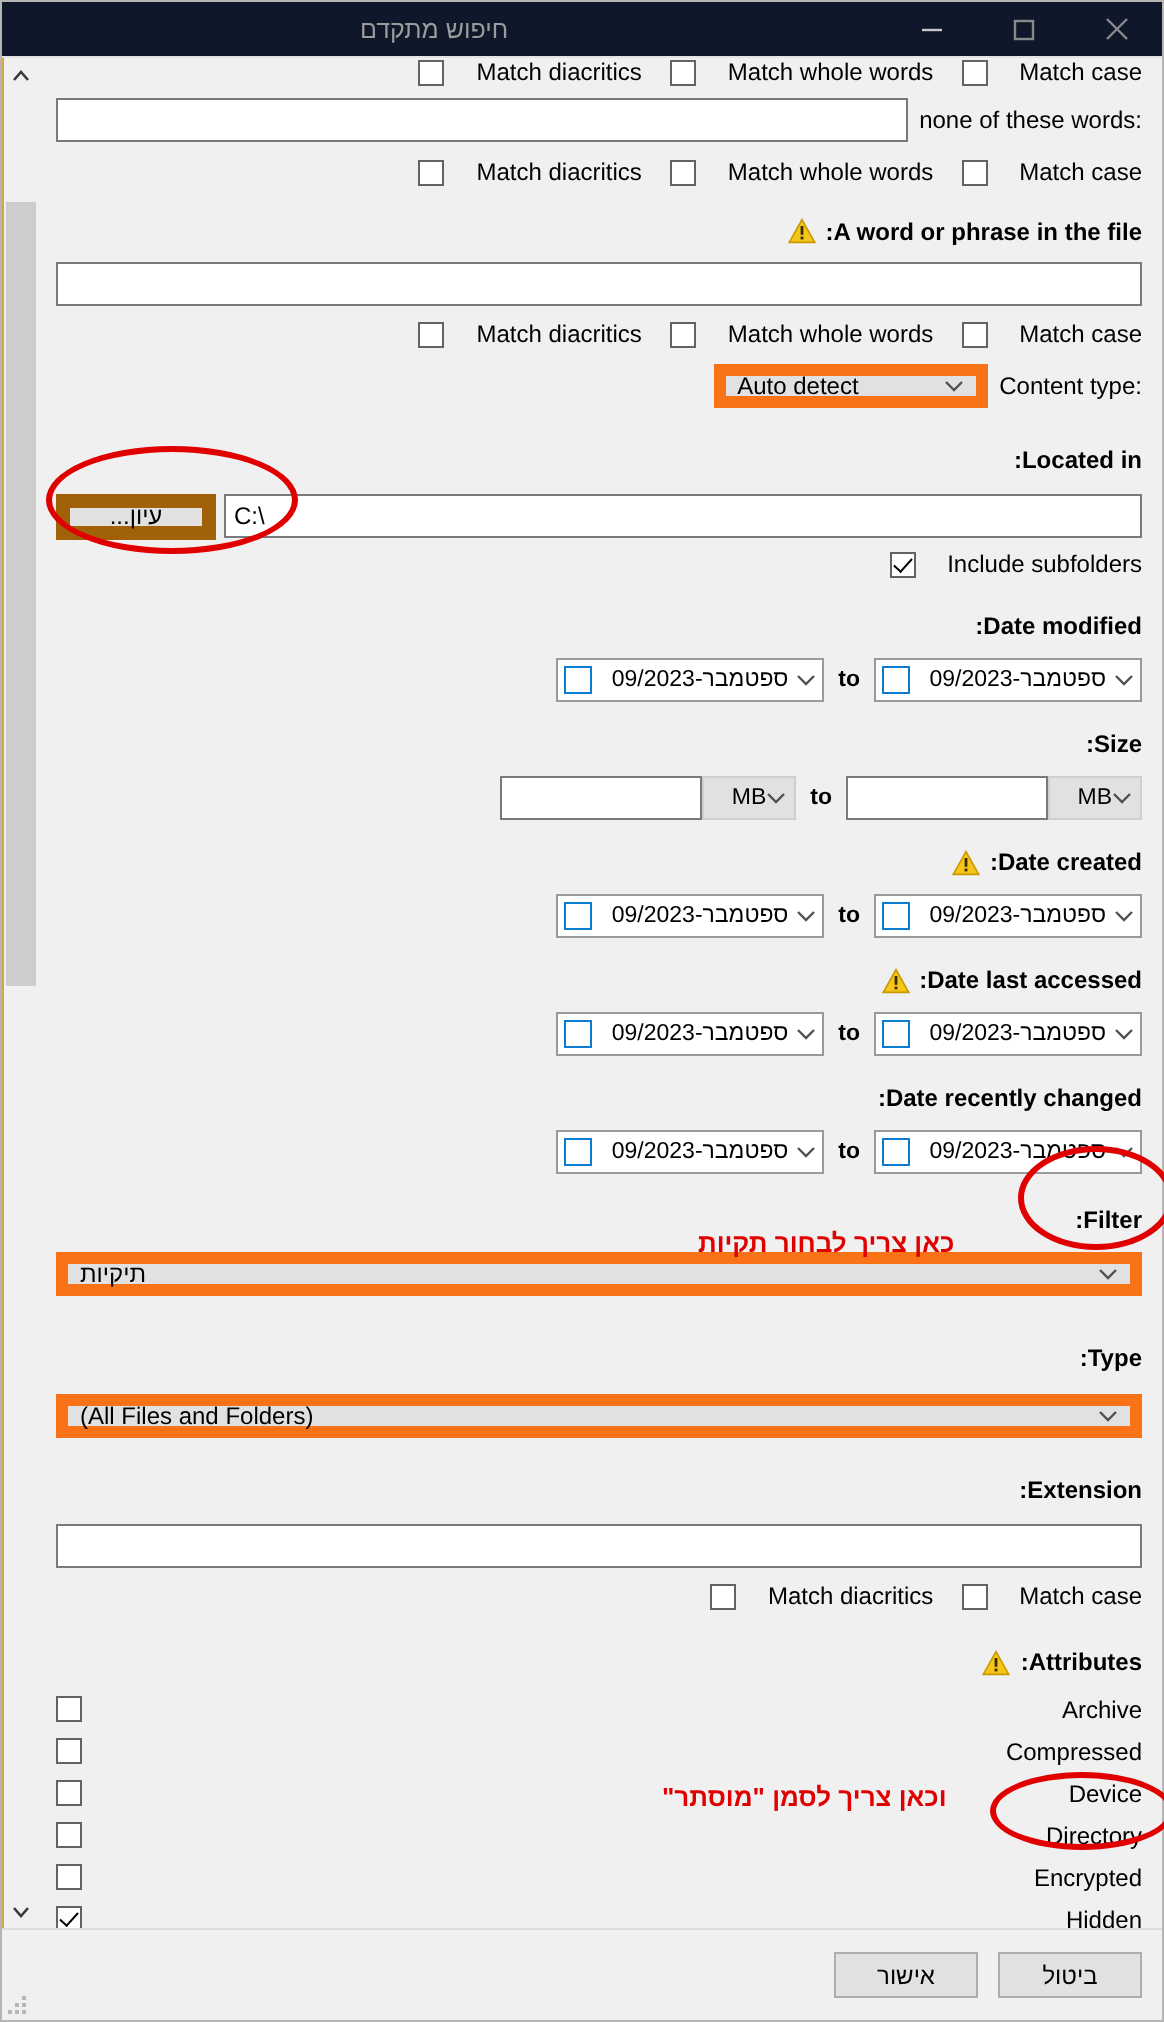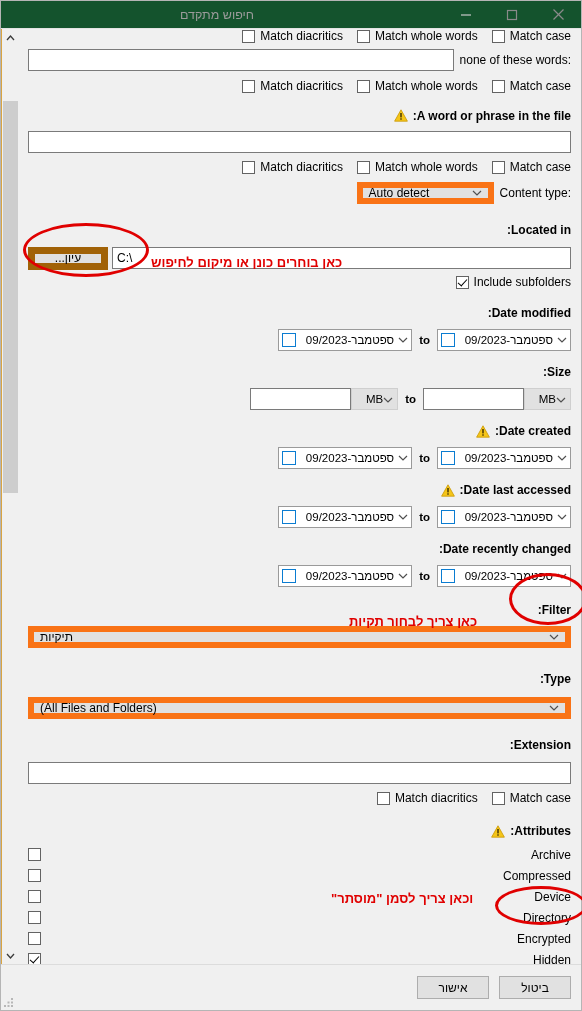--- a/index.html
+++ b/index.html
@@ -16,21 +16,21 @@
     position:absolute;inset:0;
     border:1px solid #b5b5b5;
     box-sizing:border-box;
     background:#f0f0f0;
     display:flex;flex-direction:column;
   }
 
   
   .titlebar{
     height:28px;flex:0 0 28px;
-    background:#14532d;
+    background:#0f172a;
     display:flex;flex-direction:row-reverse;
     align-items:center;
     border-bottom:1px solid #e3e3e3;
     box-sizing:border-box;
   }
   .title-text{
     flex:1 1 auto;
     text-align:right;
     padding-right:10px;
     color:#9b9b9b;
@@ -132,21 +132,21 @@
     content:"";
     position:absolute;
     left:3px;top:0px;
     width:4px;height:8px;
     border:solid #000;
     border-width:0 1.6px 1.6px 0;
     transform:rotate(42deg);
   }
   .cbgroup{
     display:flex;flex-direction:row;align-items:center;
-    gap:5px;margin-left:14px;
+    gap:16px;margin-left:14px;
   }
   .cbgroup:last-child{margin-left:0;}
 
   
   .tinput{
     height:22px;
     background:#fff;
     border:1px solid #7a7a7a;
     box-sizing:border-box;
     display:flex;align-items:center;
@@ -655,21 +655,20 @@
       <rect x="0" y="7" width="2" height="2" fill="#8a8a8a"></rect>
       <rect x="3.5" y="7" width="2" height="2" fill="#8a8a8a"></rect>
       <rect x="7" y="7" width="2" height="2" fill="#8a8a8a"></rect>
       <rect x="3.5" y="3.5" width="2" height="2" fill="#8a8a8a"></rect>
       <rect x="7" y="3.5" width="2" height="2" fill="#8a8a8a"></rect>
       <rect x="7" y="0" width="2" height="2" fill="#8a8a8a"></rect>
     </svg>
   </div>
 
   <div class="ellipse" style="left:22px;top:222px;width:120px;height:48px;"></div>
-  <div class="annot" style="left:150px;top:254px;">כאן בוחרים כונן או מיקום לחיפוש</div>
 
   <div class="ellipse" style="left:508px;top:572px;width:72px;height:46px;"></div>
   <div class="annot" style="left:348px;top:613px;">כאן צריך לבחור תקיות</div>
 
   <div class="ellipse" style="left:494px;top:885px;width:86px;height:33px;"></div>
   <div class="annot" style="left:330px;top:890px;">וכאן צריך לסמן "מוסתר"</div>
 
 </div>
 
 </body></html>

